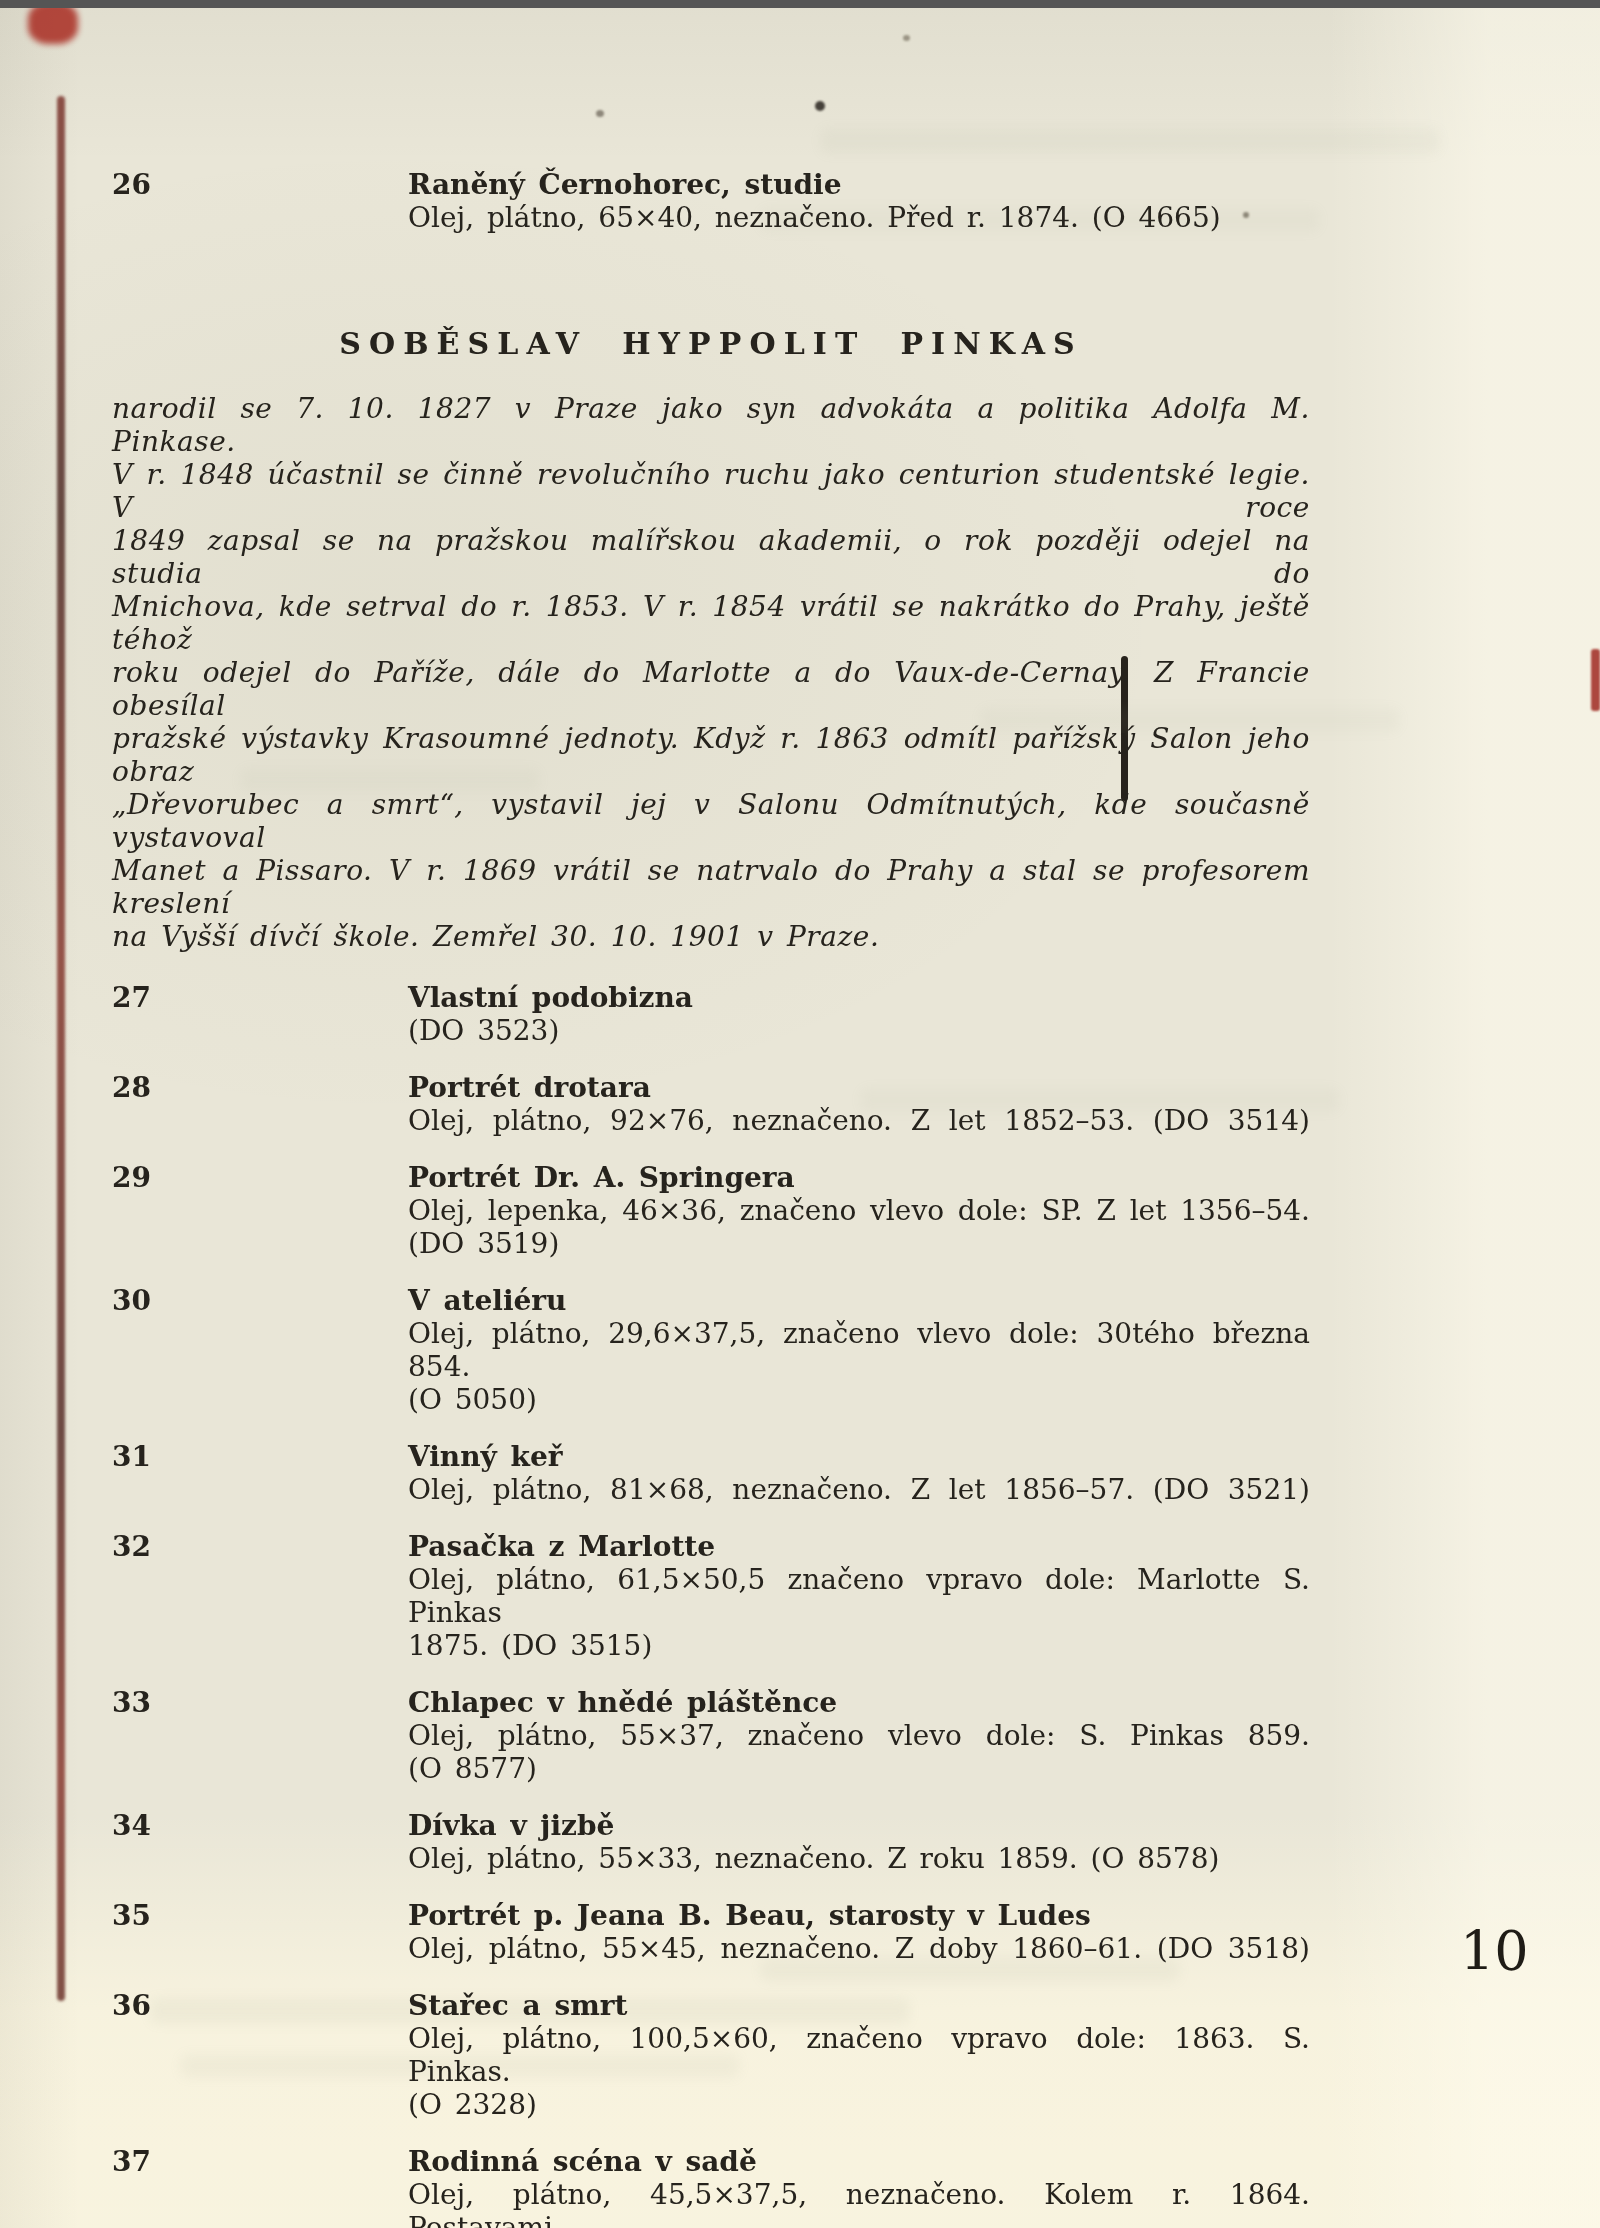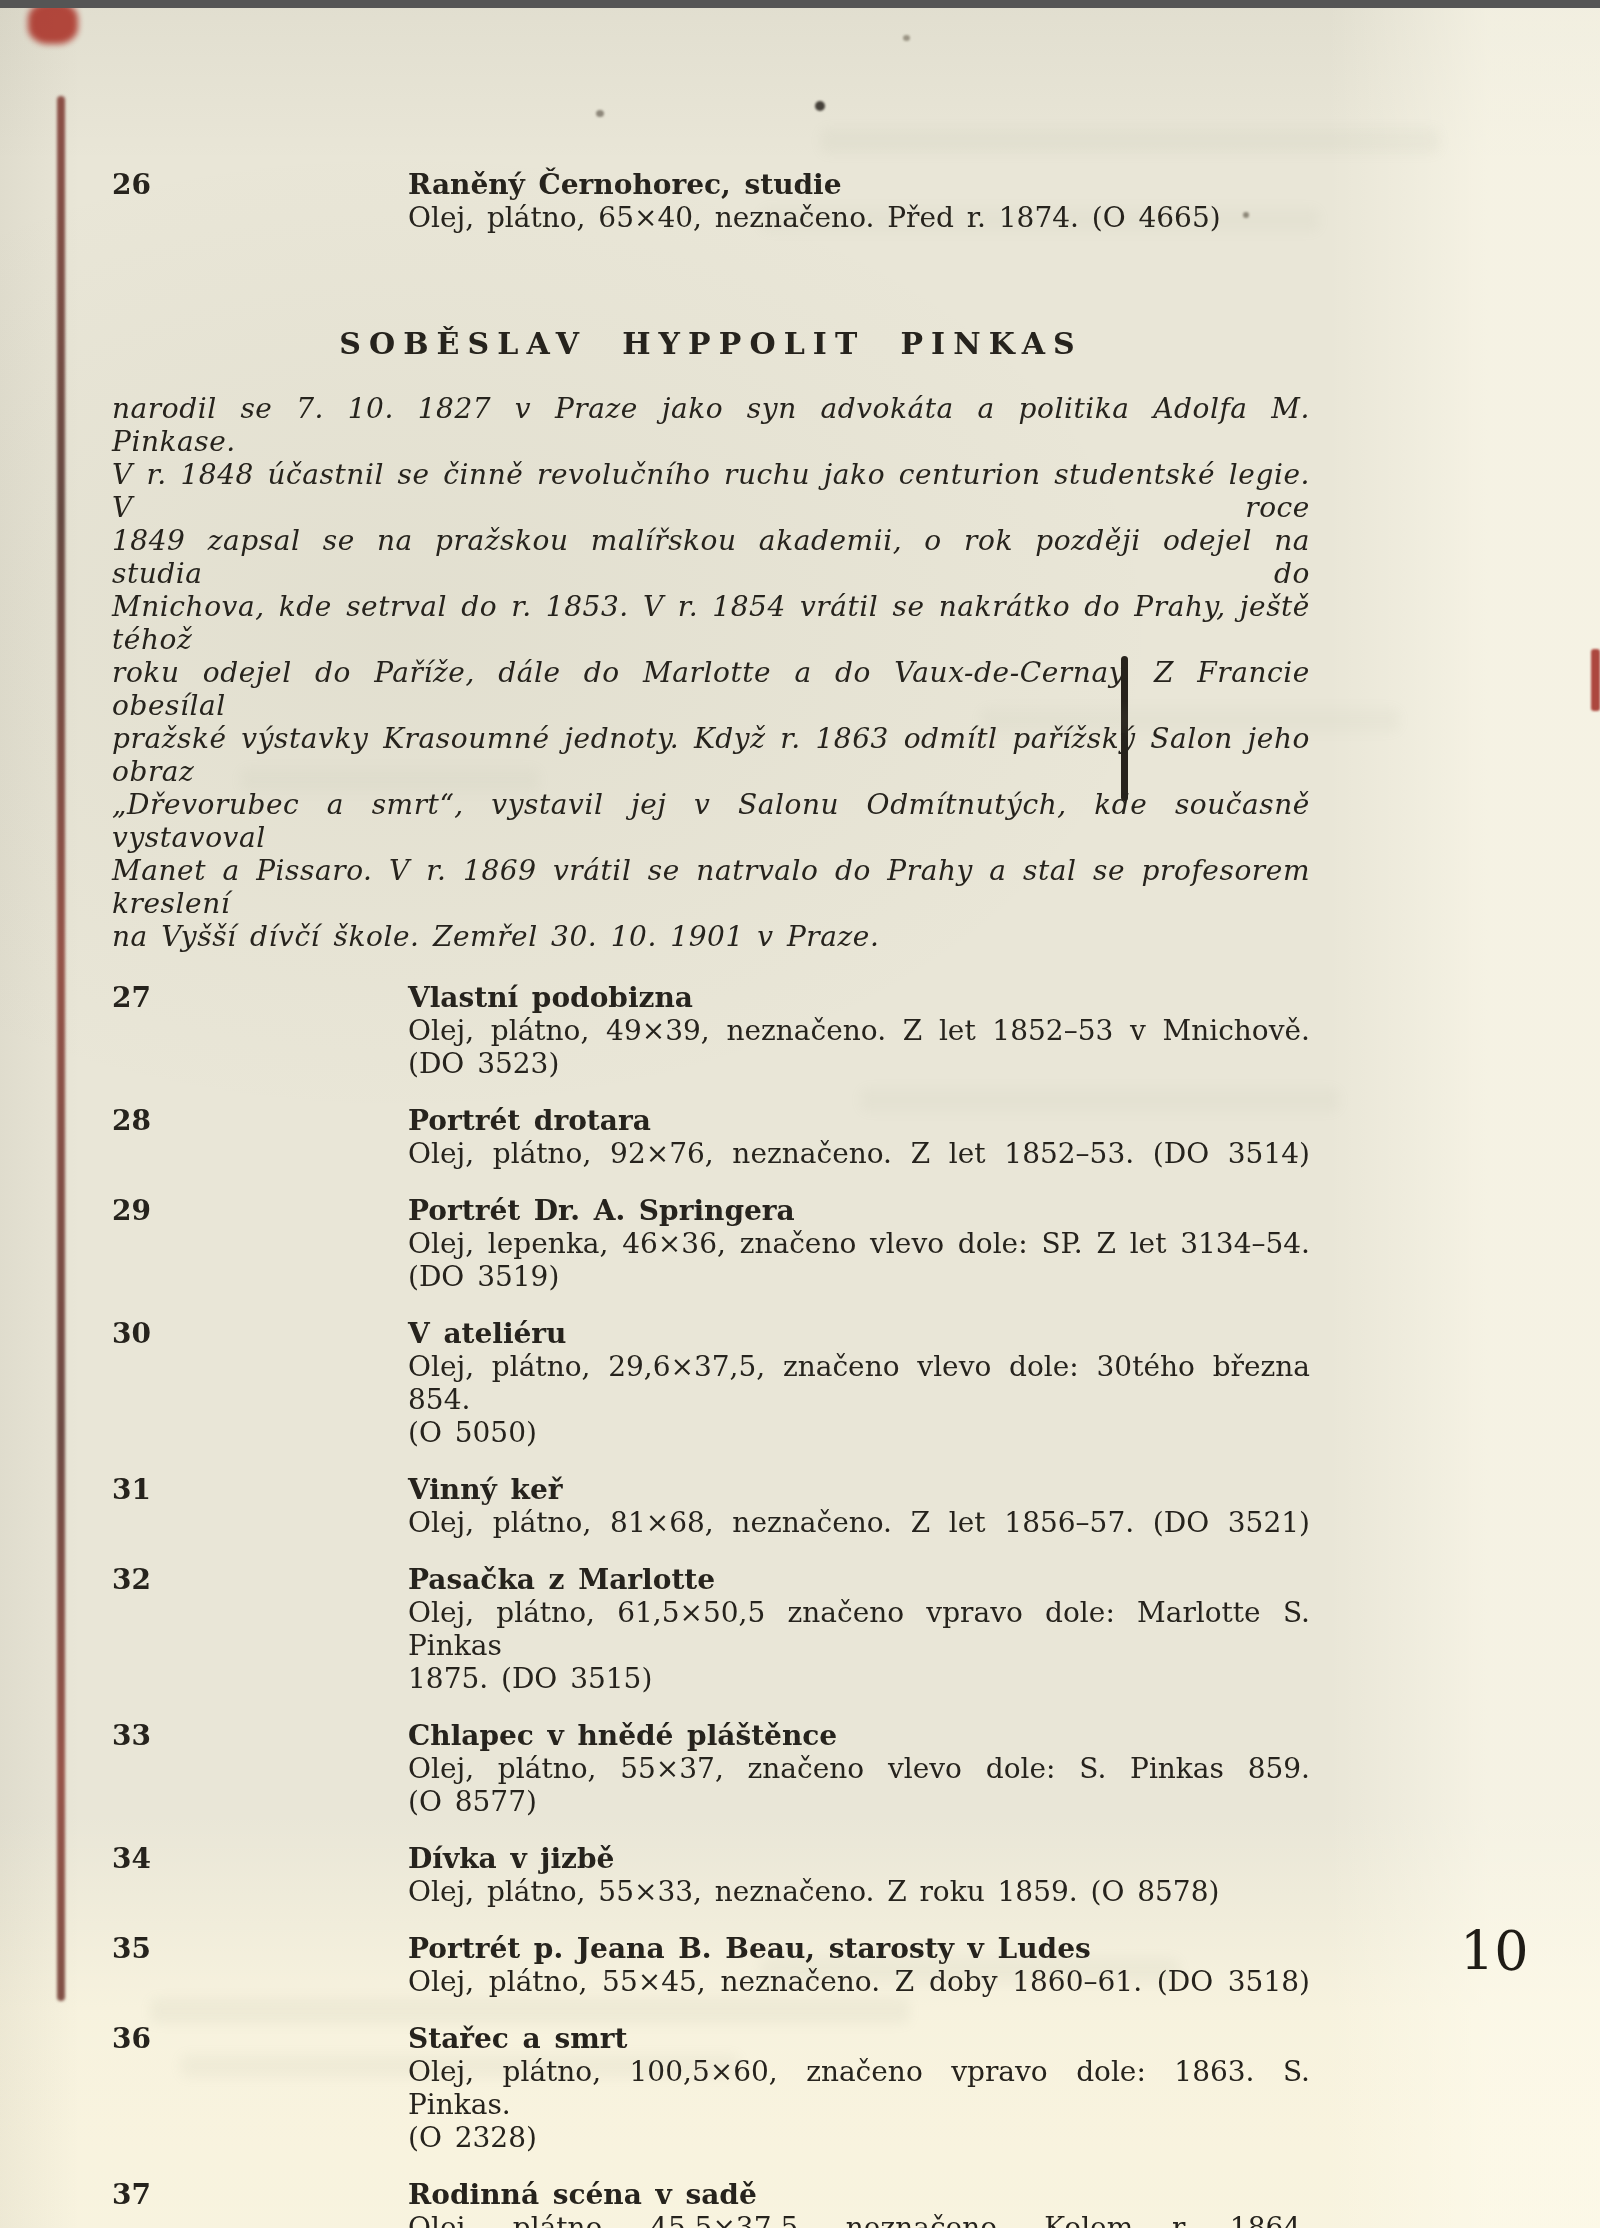--- a/index.html
+++ b/index.html
@@ -115,36 +115,35 @@
         <div class="line j">„Dřevorubec a smrt“, vystavil jej v Salonu Odmítnutých, kde současně vystavoval</div>
         <div class="line j">Manet a Pissaro. V r. 1869 vrátil se natrvalo do Prahy a stal se profesorem kreslení</div>
         <div class="line">na Vyšší dívčí škole. Zemřel 30. 10. 1901 v Praze.</div>
       </div>
 
     <div id="entries-main">
         <div class="entry">
           <div class="entry-num">27</div>
           <div class="entry-body">
             <div class="line title">Vlastní podobizna</div>
-            <div class="line j">Olej, plátno, 49×39, neznačeno. Z let 1852–53 v Mnichově.</div>
             <div class="line">(DO 3523)</div>
           </div>
         </div>
         <div class="entry">
           <div class="entry-num">28</div>
           <div class="entry-body">
             <div class="line title">Portrét drotara</div>
             <div class="line j">Olej, plátno, 92×76, neznačeno. Z let 1852–53. (DO 3514)</div>
           </div>
         </div>
         <div class="entry">
           <div class="entry-num">29</div>
           <div class="entry-body">
             <div class="line title">Portrét Dr. A. Springera</div>
-            <div class="line j">Olej, lepenka, 46×36, značeno vlevo dole: SP. Z let 3134–54.</div>
+            <div class="line j">Olej, lepenka, 46×36, značeno vlevo dole: SP. Z let 1356–54.</div>
             <div class="line">(DO 3519)</div>
           </div>
         </div>
         <div class="entry">
           <div class="entry-num">30</div>
           <div class="entry-body">
             <div class="line title">V ateliéru</div>
             <div class="line j">Olej, plátno, 29,6×37,5, značeno vlevo dole: 30tého března 854.</div>
             <div class="line">(O 5050)</div>
           </div>

